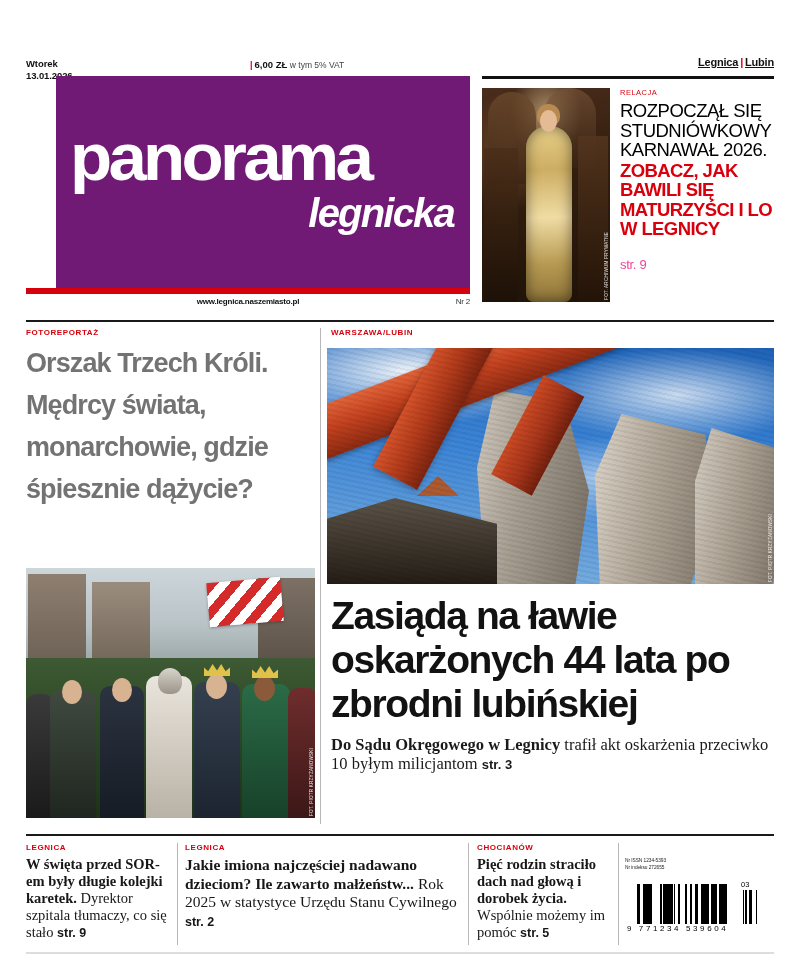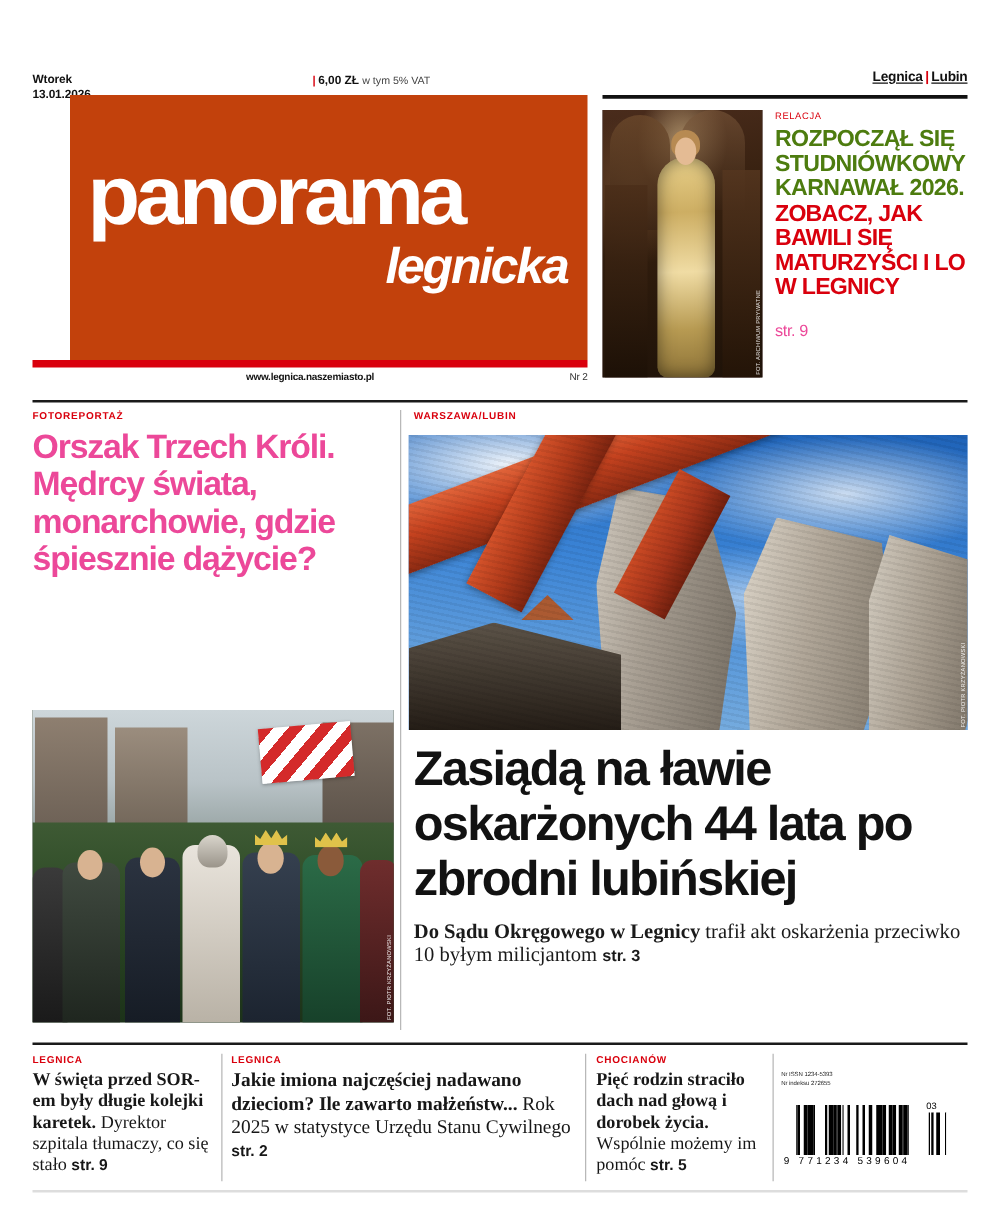--- a/index.html
+++ b/index.html
@@ -78,21 +78,21 @@
     font-weight: bold;
   }
 
   
   .masthead {
     position: absolute;
     left: 56px;
     top: 76px;
     width: 414px;
     height: 212px;
-    background: #c2410c;
+    background: #701a75;
   }
   .mast-main {
     position: absolute;
     left: 14px;
     top: 50px;
     font-size: 67px;
     font-weight: bold;
     color: #ffffff;
     letter-spacing: -3.6px;
     line-height: 62px;
@@ -251,22 +251,22 @@
   .promo-kicker {
     font-size: 7.5px;
     font-weight: normal;
     color: #d9000d;
     letter-spacing: 0.5px;
     margin-bottom: 4px;
   }
   .promo-head-light {
     font-size: 18.5px;
     line-height: 19.5px;
-    color: #4d7c0f;
-    font-weight: bold;
+    color: #000000;
+    font-weight: normal;
     letter-spacing: -0.5px;
   }
   .promo-head-bold {
     font-size: 18.5px;
     line-height: 19.5px;
     color: #d9000d;
     font-weight: bold;
     letter-spacing: -0.6px;
     margin-top: 1px;
   }
@@ -298,23 +298,23 @@
   }
   .kicker {
     font-size: 8px;
     font-weight: bold;
     color: #d9000d;
     letter-spacing: 0.6px;
     margin-bottom: 5px;
   }
   .left-head {
     font-size: 27px;
-    line-height: 30px;
-    font-weight: bold;
-    color: #ec4899;
+    line-height: 42px;
+    font-weight: bold;
+    color: #737373;
     letter-spacing: -0.9px;
     margin: 0 0 2px 0;
   }
   .left-deck {
     font-family: "Liberation Serif", serif;
     font-size: 16.5px;
     line-height: 19px;
     color: #1a1a1a;
   }
   .left-deck b { font-weight: bold; }

